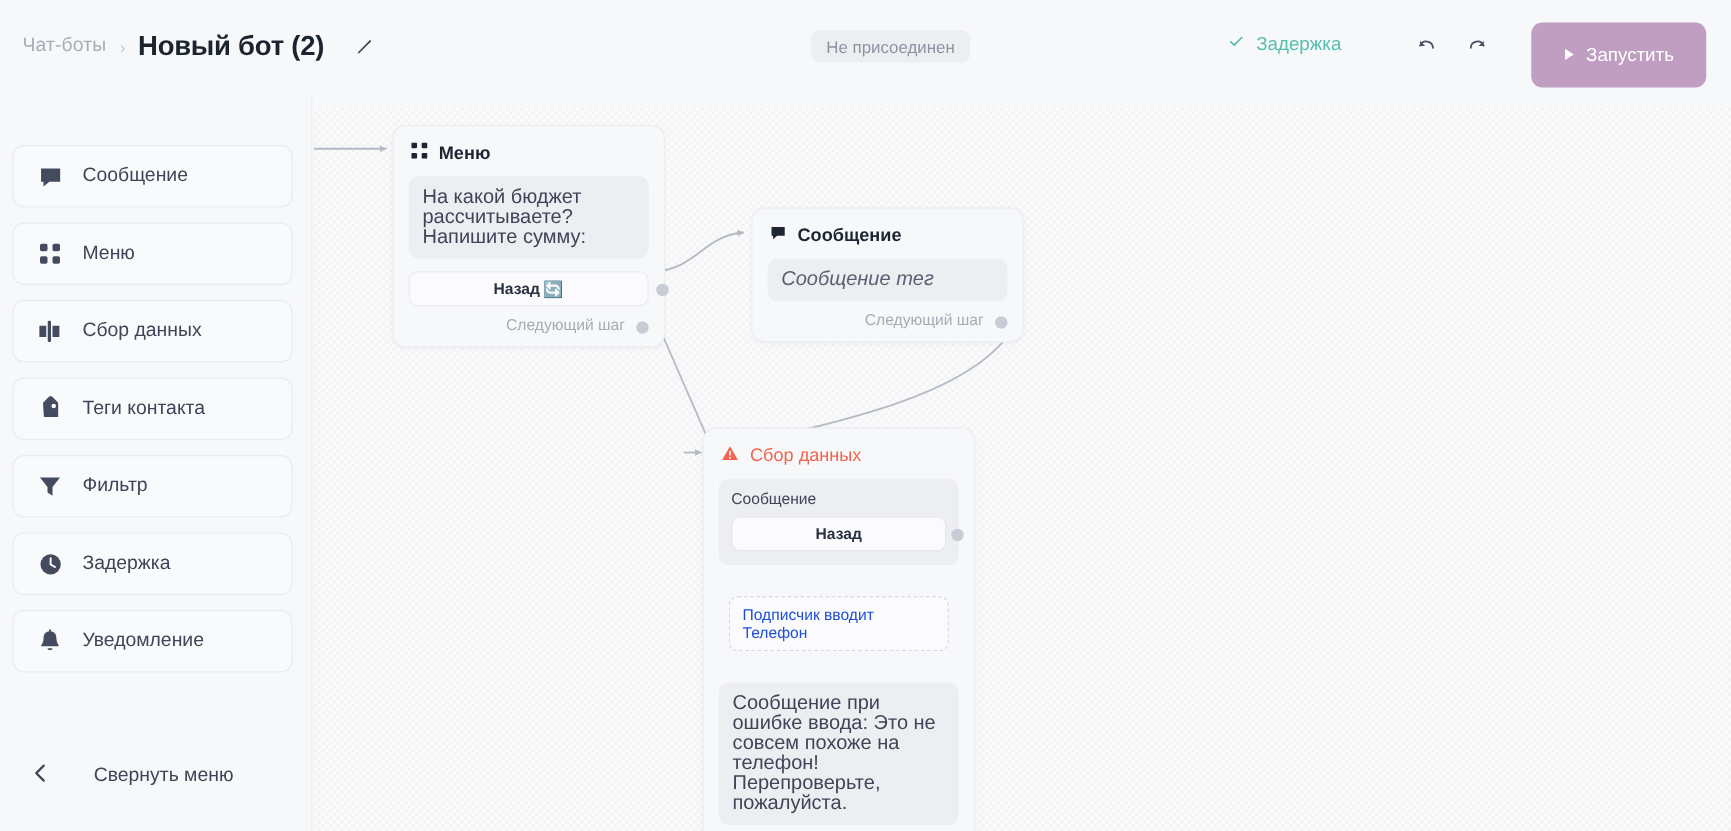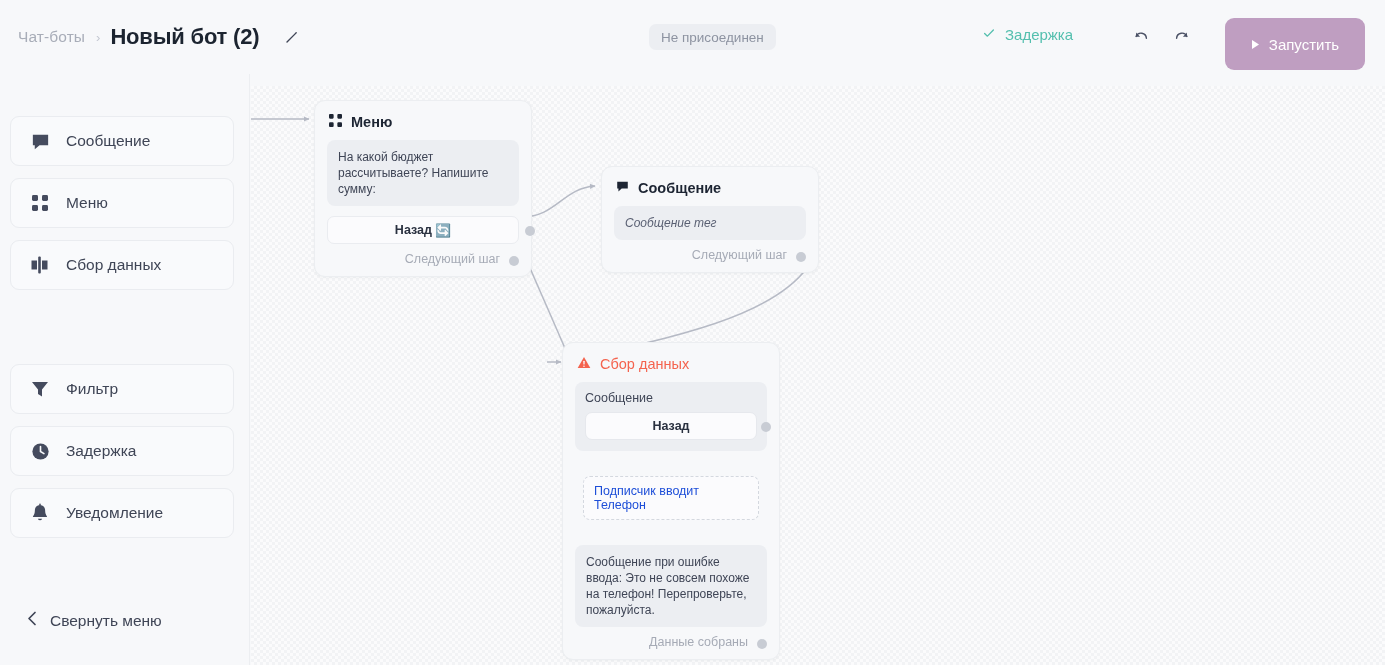--- a/index.html
+++ b/index.html
@@ -77,21 +77,21 @@
   .side-icon {
     width: 26px; margin-left: 16px;
     display: flex; align-items: center; justify-content: center;
     color: #454b5e;
   }
   .side-label {
     margin-left: 13px; font-size: 15.5px; color: #3f4556;
   }
   #collapse-menu {
     position: absolute; left: 26px; top: 537px;
-    display: flex; align-items: center; gap: 11px;
+    display: flex; align-items: center; gap: 36px;
     cursor: pointer;
   }
   #collapse-menu .cm-label { font-size: 15.5px; color: #3f4556; }
 
   
   #canvas {
     position: absolute; left: 251px; top: 86px;
     width: 1134px; height: 579px;
     background-color: #fbfbfc;
     background-image:
@@ -113,21 +113,21 @@
   }
   .node-head {
     display: flex; align-items: center; gap: 9px;
     padding: 13px 14px 10px 14px;
     font-size: 14.5px; font-weight: 600; color: #1d2533;
   }
   .node-head.alert { color: #f4634e; font-weight: 500; font-size: 14.5px; }
   .bubble {
     margin: 0 12px; padding: 9px 11px;
     background: #eceef2; border-radius: 8px;
-    font-size: 12px; line-height: 16px; color: #3f4556;
+    font-size: 16px; line-height: 16px; color: #3f4556;
   }
   .bubble.italic { font-style: italic; color: #5a6073; }
   .btn-row {
     margin: 10px 12px 0 12px; height: 28px;
     background: #fbfbfd; border: 1px solid #eaecf0; border-radius: 7px;
     display: flex; align-items: center; justify-content: center;
     font-size: 12.5px; font-weight: 700; color: #2a3140;
     cursor: pointer; position: relative;
   }
   .port {
@@ -240,20 +240,29 @@
     <span class="side-icon">
       <svg width="22" height="20" viewBox="0 0 22 20">
         <rect x="9.2" y="1.5" width="2.6" height="17" rx="1" fill="#454b5e"></rect>
         <path d="M8 5.5 H2.5 v9 H8 z" fill="#454b5e"></path>
         <path d="M13 5.5 H18.5 v9 H13 z" fill="#454b5e"></path>
       </svg>
     </span>
     <span class="side-label">Сбор данных</span>
   </div>
 
+  <div class="side-item" style="top:228px">
+    <span class="side-icon">
+      <svg width="21" height="21" viewBox="0 0 22 22">
+        <path d="M10.5 2.5 L19.5 2.5 L19.5 11.5 L11 20 L2.5 11.5 Z" fill="#454b5e" transform="rotate(-45 11 11)"></path>
+        <circle cx="13.6" cy="8.2" r="1.9" fill="#f9fafc"></circle>
+      </svg>
+    </span>
+    <span class="side-label">Теги контакта</span>
+  </div>
 
   <div class="side-item" style="top:352px">
     <span class="side-icon">
       <svg width="21" height="21" viewBox="0 0 22 22">
         <circle cx="11" cy="11" r="8.5" fill="#454b5e"></circle>
         <path d="M11 5.8 V11 L14.6 13.2" stroke="#f9fafc" stroke-width="1.7" fill="none" stroke-linecap="round"></path>
       </svg>
     </span>
     <span class="side-label">Задержка</span>
   </div>

